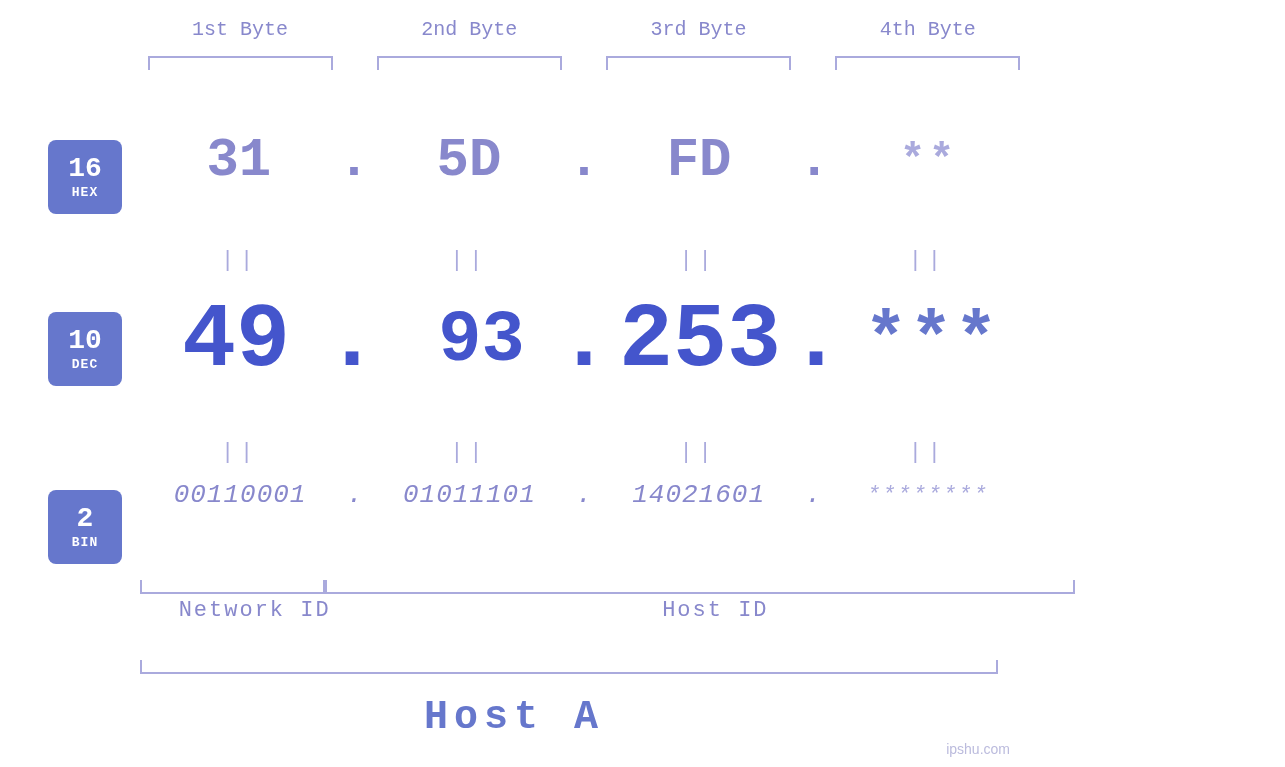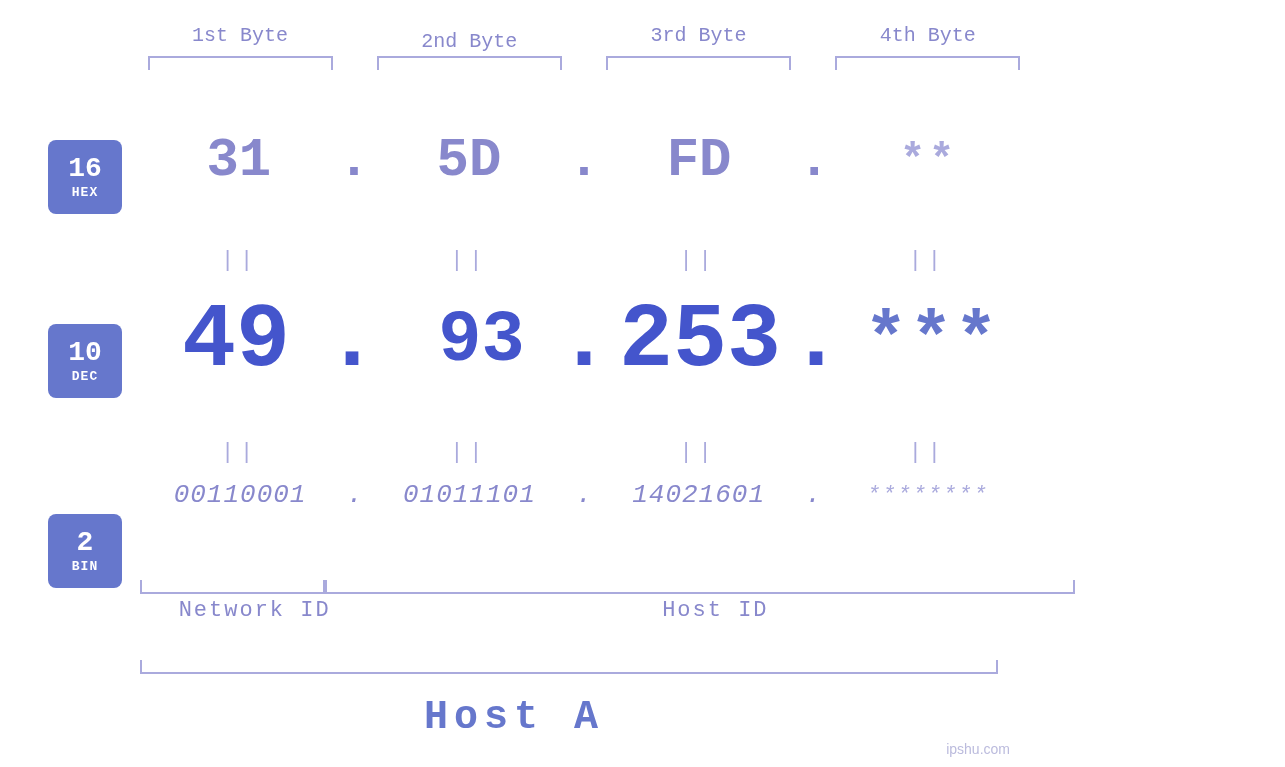--- a/index.html
+++ b/index.html
@@ -20,21 +20,21 @@
     .badge {
       width: 74px;
       height: 74px;
       background-color: #6677cc;
       border-radius: 8px;
       display: flex;
       flex-direction: column;
       align-items: center;
       justify-content: center;
       color: white;
-      margin-bottom: 12px;
+      margin-bottom: 0;
     }
 
     .badge-number {
       font-size: 28px;
       font-weight: bold;
       line-height: 1.1;
     }
 
     .badge-label {
       font-size: 13px;
@@ -218,21 +218,21 @@
 <body>
 
 <div class="layout-wrapper">
 
   <div class="top-labels">
     <div class="cell275">
       <span style="color:#8888cc;font-size:20px;font-family:'Courier New',monospace;">1st Byte</span>
     </div>
     <div class="cell40"></div>
     <div class="cell275">
-      <span style="color:#8888cc;font-size:20px;font-family:'Courier New',monospace;margin-top:12px;">2nd Byte</span>
+      <span style="color:#8888cc;font-size:20px;font-family:'Courier New',monospace;">2nd Byte</span>
     </div>
     <div class="cell40"></div>
     <div class="cell275">
       <span style="color:#8888cc;font-size:20px;font-family:'Courier New',monospace;">3rd Byte</span>
     </div>
     <div class="cell40"></div>
     <div class="cell275">
       <span style="color:#8888cc;font-size:20px;font-family:'Courier New',monospace;">4th Byte</span>
     </div>
   </div>

